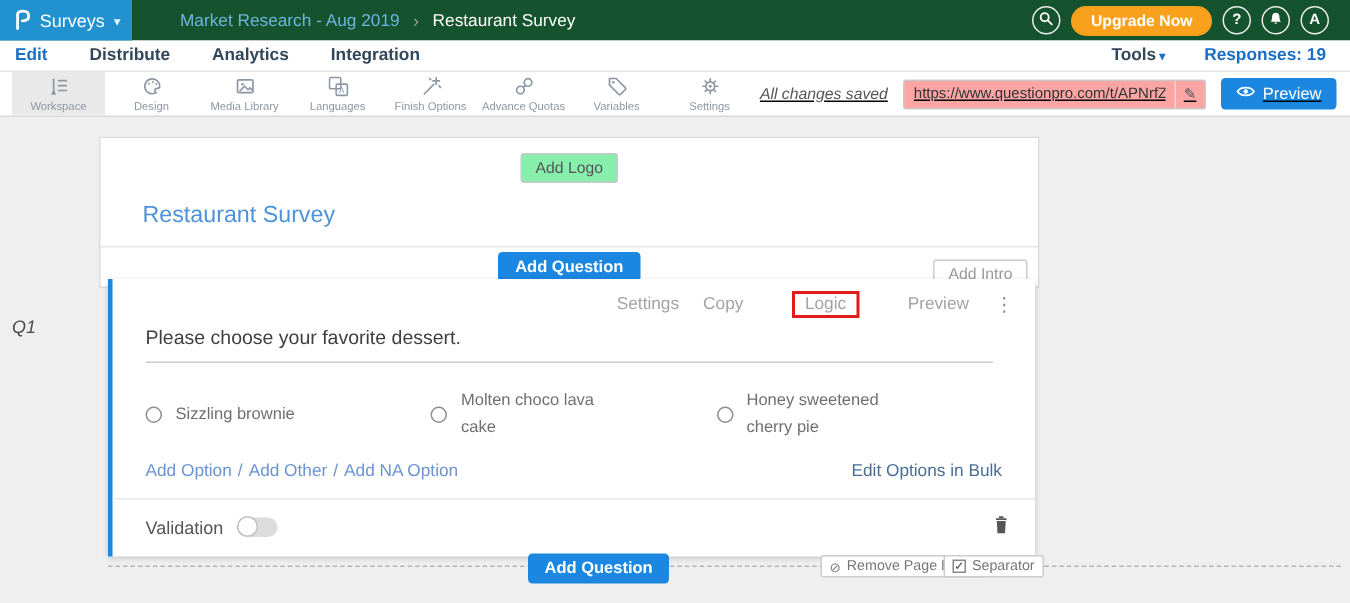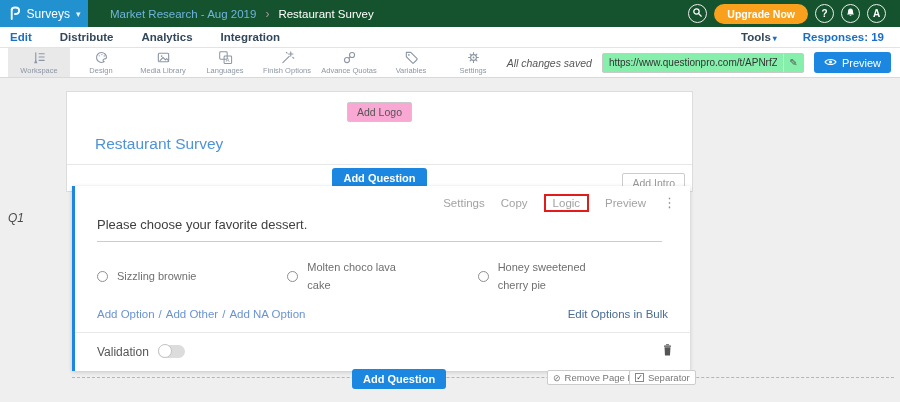--- a/index.html
+++ b/index.html
@@ -5,21 +5,21 @@
   * { margin:0; padding:0; box-sizing:border-box; }
   html,body { width:900px; height:402px; }
   body { position:relative; font-family:"Liberation Sans",sans-serif; background:#efefef; overflow:hidden; }
 
   
   .topbar { height:27px; background:#14532d; display:flex; align-items:center; color:#fff; }
   .logo-block { width:88px; height:27px; background:#2191d0; display:flex; align-items:center; justify-content:center; gap:6px; cursor:pointer; }
   .logo-mark svg { display:block; }
   .product-label { font-size:12px; color:#fff; }
   .tb-caret { font-size:9px; color:#e8f4fb; }
-  .breadcrumb { margin-left:22px; display:flex; align-items:center; gap:9px; font-size:11.5px;text-align:center; }
+  .breadcrumb { margin-left:32px; display:flex; align-items:center; gap:9px; font-size:11.5px;text-align:center; }
   .bc-parent { color:#6fb4dc; }
   .bc-sep { color:#9d9d9d; font-size:12px; }
   .bc-current { color:#ffffff; }
   .topbar-right { margin-left:auto; display:flex; align-items:center; gap:7px; padding-right:14px; }
   .circle-btn { width:19px; height:19px; border:1px solid #ededed; border-radius:50%; display:flex; align-items:center; justify-content:center; font-size:10px; font-weight:bold; color:#fff; background:transparent; cursor:pointer; }
   .upgrade-btn { background:#f9a11c; color:#fff; font-size:10.5px; font-weight:bold; border:none; border-radius:10px; padding:4px 13px; cursor:pointer; }
 
   
   .nav-row { height:21px; background:#fff; border-bottom:1px solid #e3e3e3; display:flex; align-items:center; padding:0 16px 0 10px; }
   .nav-item { font-size:11.5px; font-weight:bold; color:#33475b; margin-right:28px; cursor:pointer; }
@@ -28,42 +28,42 @@
   .tools-link { font-size:11.5px; font-weight:bold; color:#33475b; cursor:pointer; }
   .tools-link .nv-caret { font-size:8px; color:#1a6fc4; margin-left:2px; }
   .responses-link { font-size:11.5px; font-weight:bold; color:#1a6fc4; cursor:pointer; }
 
   
   .toolbar { height:30px; background:#fff; border-bottom:1px solid #d9d9d9; display:flex; align-items:stretch; padding-left:8px; }
   .tab { width:62px; display:flex; flex-direction:column; align-items:center; justify-content:center; gap:1px; cursor:pointer; }
   .tab.active { background:#e9e9e9; }
   .ticon svg { display:block; }
   .tlabel { font-size:7.5px; color:#8d97a5; white-space:nowrap; }
-  .toolbar-right { margin-left:auto; display:flex; align-items:center; gap:10px; padding-right:9px; }
+  .toolbar-right { margin-left:auto; display:flex; align-items:center; gap:10px; padding-right:9px;text-decoration:underline; }
   .saved-status { font-style:italic; font-size:10.5px; color:#555; white-space:nowrap; }
-  .url-wrap { display:flex; align-items:center; border:1px solid #c9c9c9; background:#86efac; border-radius:2px; height:20px; }
+  .url-wrap { display:flex; align-items:center; border:1px solid #c9c9c9; background:#fca5a5; border-radius:2px; height:20px; }
   .url-input { border:none; background:transparent; font-size:10px; color:#333; width:180px; padding:0 6px; outline:none; font-family:"Liberation Sans",sans-serif; }
   .pencil-btn { width:20px; height:100%; border:none; border-left:1px solid #ddd; background:transparent; font-size:10px; color:#555; cursor:pointer; }
   .preview-btn { background:#1b87e0; color:#fff; border:none; border-radius:3px; height:21px; padding:0 10px; font-size:11px; display:flex; align-items:center; gap:5px; cursor:pointer; }
 
   
   .content { position:absolute; top:79px; left:0; right:0; bottom:0; background:#efefef; }
   .q-id-label { position:absolute; left:8px; top:132px; font-size:12px; color:#4a4a4a;font-style:italic; }
 
   .survey-card { position:absolute; left:66px; top:12px; width:627px; background:#fff; border:1px solid #dcdcdc; }
-  .add-logo-btn { display:block; margin:10px auto 0; background:#f9a8d4; border:1px solid #c9c9c9; border-radius:2px; font-size:10.5px; color:#555; padding:3px 9px; cursor:pointer; }
+  .add-logo-btn { display:block; margin:10px auto 0; background:#86efac; border:1px solid #c9c9c9; border-radius:2px; font-size:10.5px; color:#555; padding:3px 9px; cursor:pointer; }
   .survey-title { margin:13px 0 11px 28px; font-size:15.5px; font-weight:normal; color:#4e93d9; cursor:text; }
   .survey-actions { border-top:1px solid #e7e7e7; position:relative; height:27px; display:flex; align-items:center; justify-content:center; }
   .btn-blue { background:#1b87e0; color:#fff; border:none; border-radius:3px; font-size:11px; font-weight:bold; padding:4px 11px; cursor:pointer; }
   .add-intro-btn { position:absolute; right:7px; top:8px; background:#fff; border:1px solid #ccc; border-radius:2px; font-size:10.5px; color:#9a9a9a; padding:3px 9px; cursor:pointer; }
 
   .question-card { position:absolute; left:72px; top:107px; width:618px; background:#fff; border-left:3px solid #1b87e0; box-shadow:0 1px 4px rgba(0,0,0,0.18); }
   .q-menu { display:flex; justify-content:flex-end; align-items:center; gap:16px; padding:9px 14px 0; }
   .menu-link { font-size:11.5px; color:#a3a3a3; cursor:pointer; }
-  .logic-highlight { border:2px solid #e21b1b; padding:1px 7px; margin:-3px 0; }
+  .logic-highlight { border:2px solid #e21b1b; padding:1px 7px; margin:-3px 16px; }
   .kebab-icon { font-size:13px; color:#8a8a8a; margin-left:1px; cursor:pointer; letter-spacing:0; }
   .q-text { margin:7px 22px 0; width:565px; padding-bottom:9px; border-bottom:1px solid #ccc; font-size:13px; color:#3f3f3f; cursor:text; }
   .q-options { display:flex; margin:17px 22px 0;align-items:center; }
   .q-option { flex:1; display:flex; align-items:center; gap:9px; cursor:pointer; }
   .radio { width:11px; height:11px; border:1px solid #8f8f8f; border-radius:50%; flex:none; background:#fff; }
   .opt-label { font-size:11px; color:#6f6f6f; line-height:1.6; max-width:92px; }
   .q-links { display:flex; justify-content:space-between; margin:14px 22px 0; font-size:11.5px; }
   .add-links a { color:#6a93d4; text-decoration:none; cursor:pointer; }
   .link-sep { color:#6a93d4; margin:0 4px; }
   .bulk-link { color:#4a6d96; text-decoration:none; cursor:pointer; }

